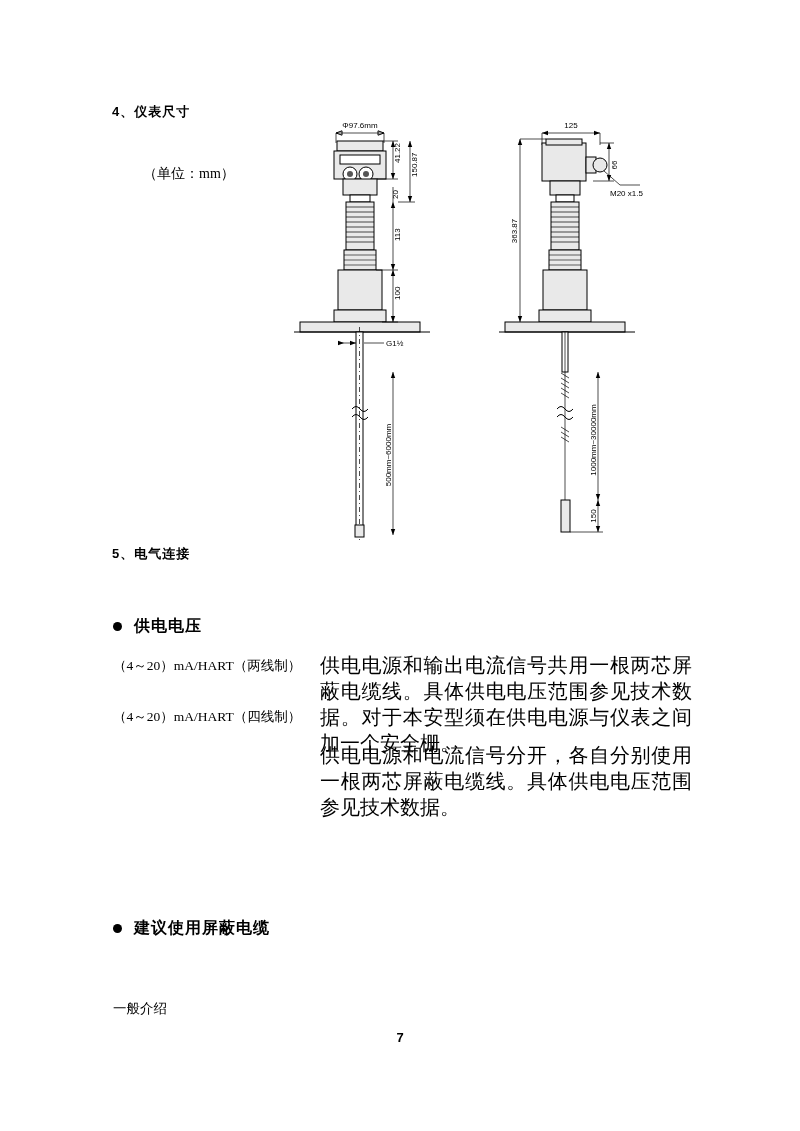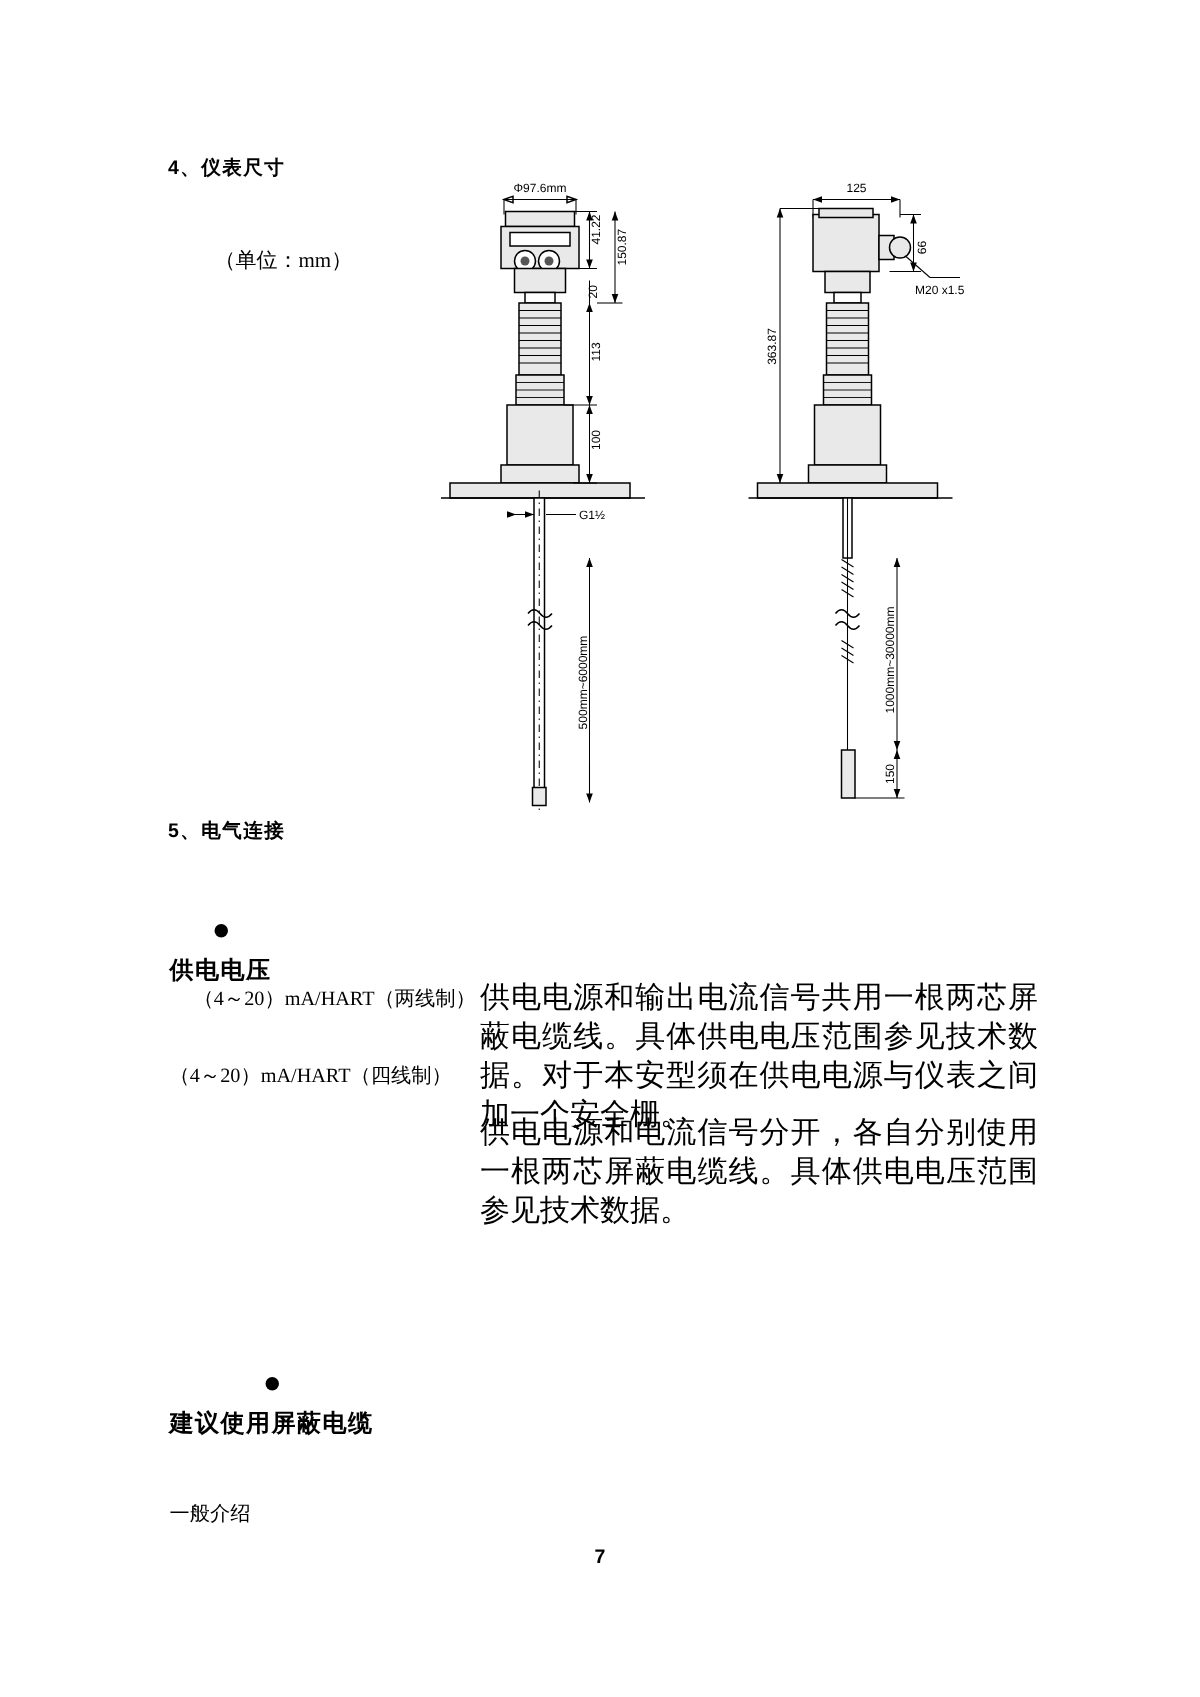--- a/index.html
+++ b/index.html
@@ -25,21 +25,21 @@
   #sec-elec{left:112px;top:545px;}
 
   .unit-note{
     position:absolute;
     left:143px;top:165px;
     font-size:14px;
     font-family:"Liberation Serif", serif;
   }
 
   
-  .bullet-row{position:absolute;display:flex;align-items:center;gap:12px;flex-direction:column;}
+  .bullet-row{position:absolute;display:flex;align-items:center;gap:12px;}
   .bullet-dot{
     width:9px;height:9px;border-radius:50%;
     background:#000;display:inline-block;
   }
   .bullet-label{
     font-family:"Liberation Sans", sans-serif;
     font-weight:bold;
     font-size:16px;
     letter-spacing:1px;
   }
@@ -52,21 +52,21 @@
     white-space:nowrap;
   }
   .par{
     position:absolute;
     width:372px;
     font-size:20px;
     line-height:26px;
     text-align:justify;
     font-family:"Liberation Serif", serif;
   }
-  #lbl-two{left:129px;top:657px;}
+  #lbl-two{left:113px;top:657px;}
   #par-two{left:320px;top:652px;}
   #lbl-four{left:113px;top:708px;}
   #par-four{left:320px;top:742px;}
   #par-ground{left:320px;top:820px;}
   #lbl-intro{left:113px;top:1000px;}
   #par-intro{left:320px;top:958px;}
 
   .pagenum{
     position:absolute;
     left:0;right:0;top:1030px;

